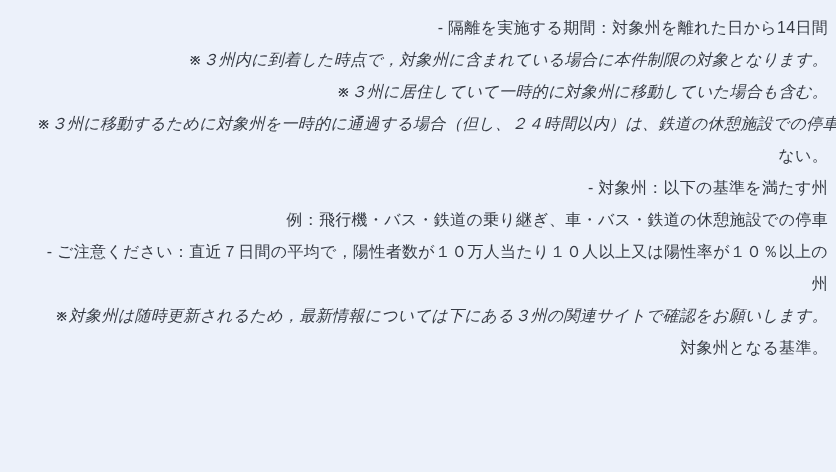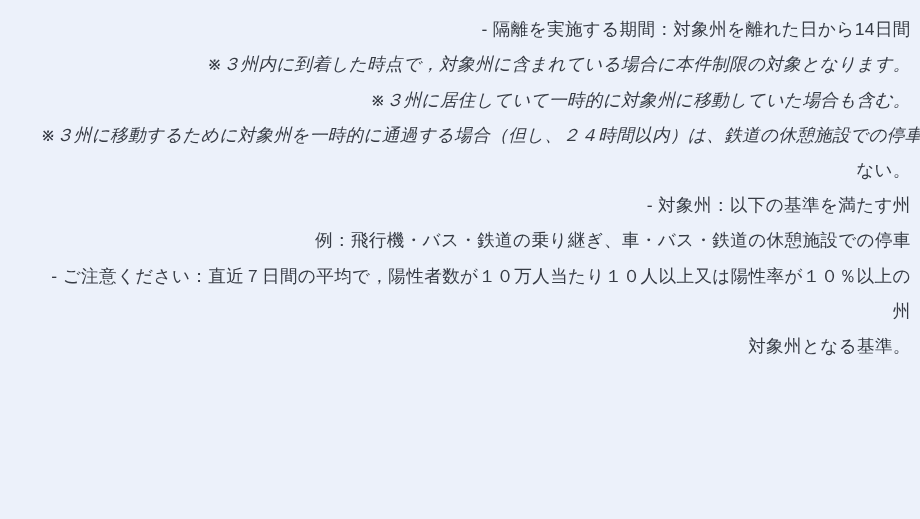--- a/index.html
+++ b/index.html
@@ -43,14 +43,15 @@
 <div class="doc">
   <div class="line bullet">- 隔離を実施する期間：対象州を離れた日から14日間</div>
   <div class="line note">※３州内に到着した時点で，対象州に含まれている場合に本件制限の対象となります。</div>
   <div class="line note">※３州に居住していて一時的に対象州に移動していた場合も含む。</div>
   <div class="line note">※３州に移動するために対象州を一時的に通過する場合（但し、２４時間以内）は、鉄道の休憩施設での停車</div>
   <div class="line wrap">ない。</div>
   <div class="line bullet">- 対象州：以下の基準を満たす州</div>
   <div class="line example">例：飛行機・バス・鉄道の乗り継ぎ、車・バス・鉄道の休憩施設での停車</div>
   <div class="line bullet">- ご注意ください：直近７日間の平均で，陽性者数が１０万人当たり１０人以上又は陽性率が１０％以上の</div>
   <div class="line wrap">州</div>
+  <div class="line note">※対象州は随時更新されるため，最新情報については下にある３州の関連サイトで確認をお願いします。</div>
   <div class="line wrap">対象州となる基準。</div>
 </div>
 
 </body></html>

